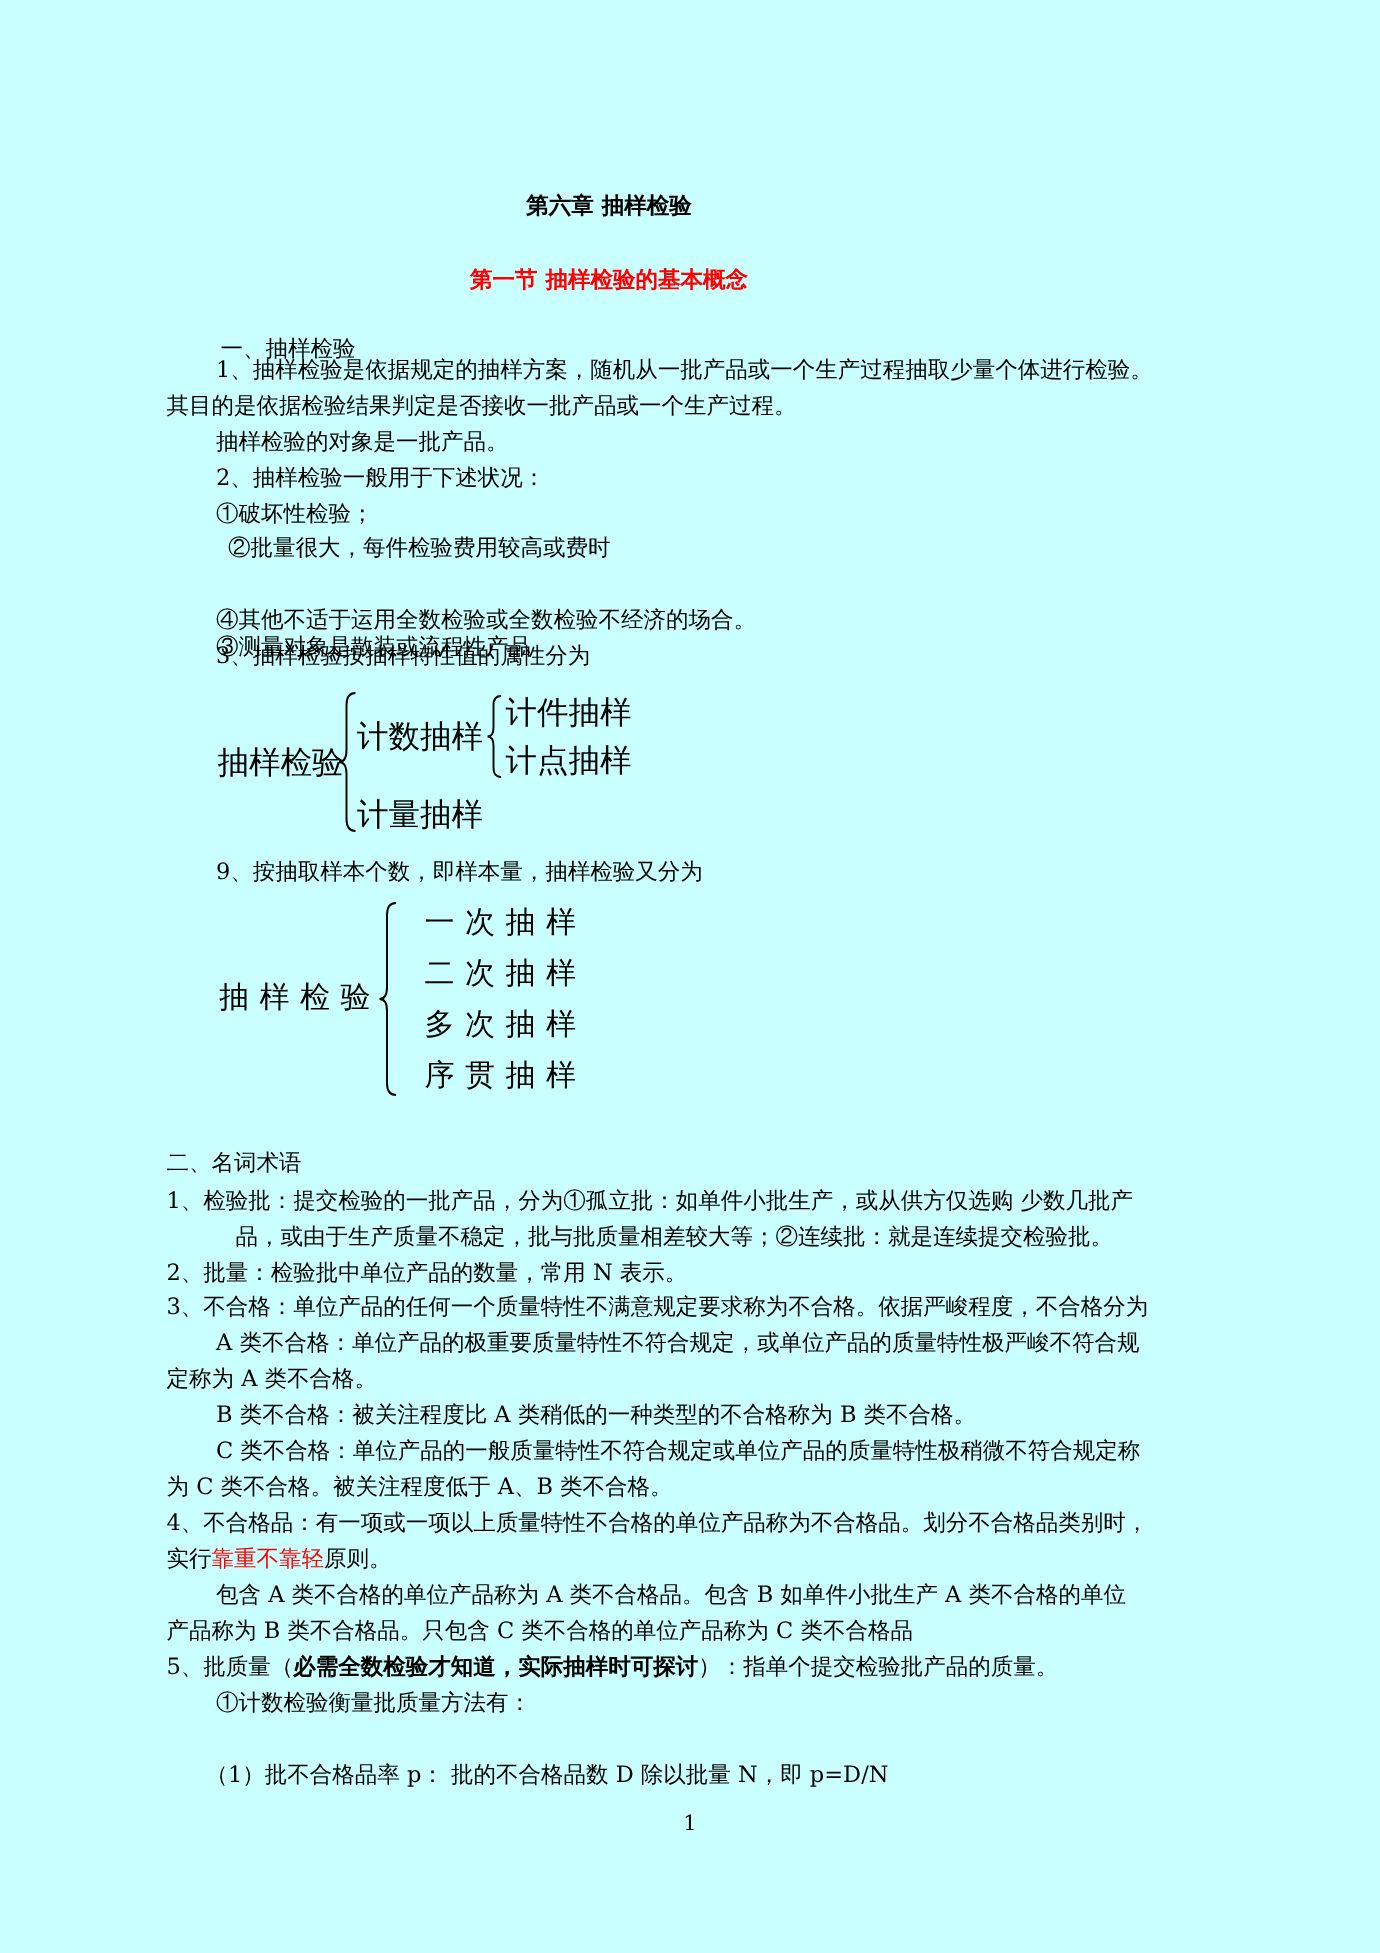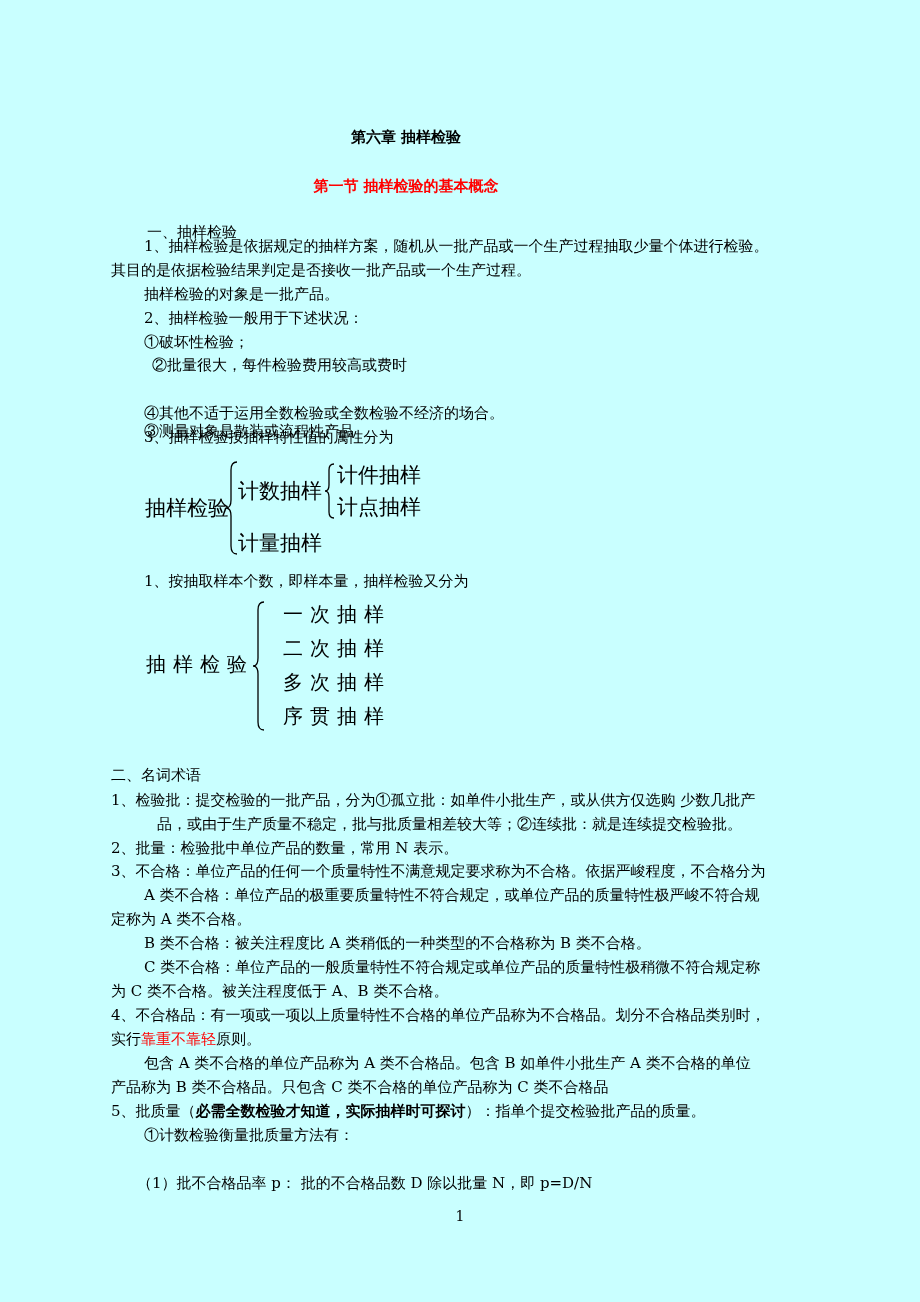--- a/index.html
+++ b/index.html
@@ -57,21 +57,21 @@
     </svg>
     <div class="diagram-text" style="left:238px; top:478px;">计数抽样</div>
     <svg class="brace" style="left:324px; top:462px;" width="12" height="58">
       <path d="M10 2 Q5 2 5 8 L5 23 Q5 29 1 29 Q5 29 5 35 L5 50 Q5 56 10 56" fill="none" stroke="#000" stroke-width="1.3"></path>
     </svg>
     <div class="diagram-text" style="left:337px; top:462px;">计件抽样</div>
     <div class="diagram-text" style="left:337px; top:494px;">计点抽样</div>
     <div class="diagram-text" style="left:238px; top:530px;">计量抽样</div>
   </div>
 
-  <div class="line" style="left:144px; top:571px;">1、按抽取样本个数，即样本量，抽样检验又分为</div>
+  <div class="line" style="left:144px; top:571px;">9、按抽取样本个数，即样本量，抽样检验又分为</div>
 
   <div>
     <div class="diagram2-text" style="left:146px; top:651px;">抽样检验</div>
     <svg class="brace" style="left:252px; top:600px;" width="14" height="132">
       <path d="M12 2 Q6 2 6 10 L6 58 Q6 66 1 66 Q6 66 6 74 L6 122 Q6 130 12 130" fill="none" stroke="#000" stroke-width="1.3"></path>
     </svg>
     <div class="diagram2-text" style="left:283px; top:601px;">一次抽样</div>
     <div class="diagram2-text" style="left:283px; top:635px;">二次抽样</div>
     <div class="diagram2-text" style="left:283px; top:669px;">多次抽样</div>
     <div class="diagram2-text" style="left:283px; top:703px;">序贯抽样</div>

